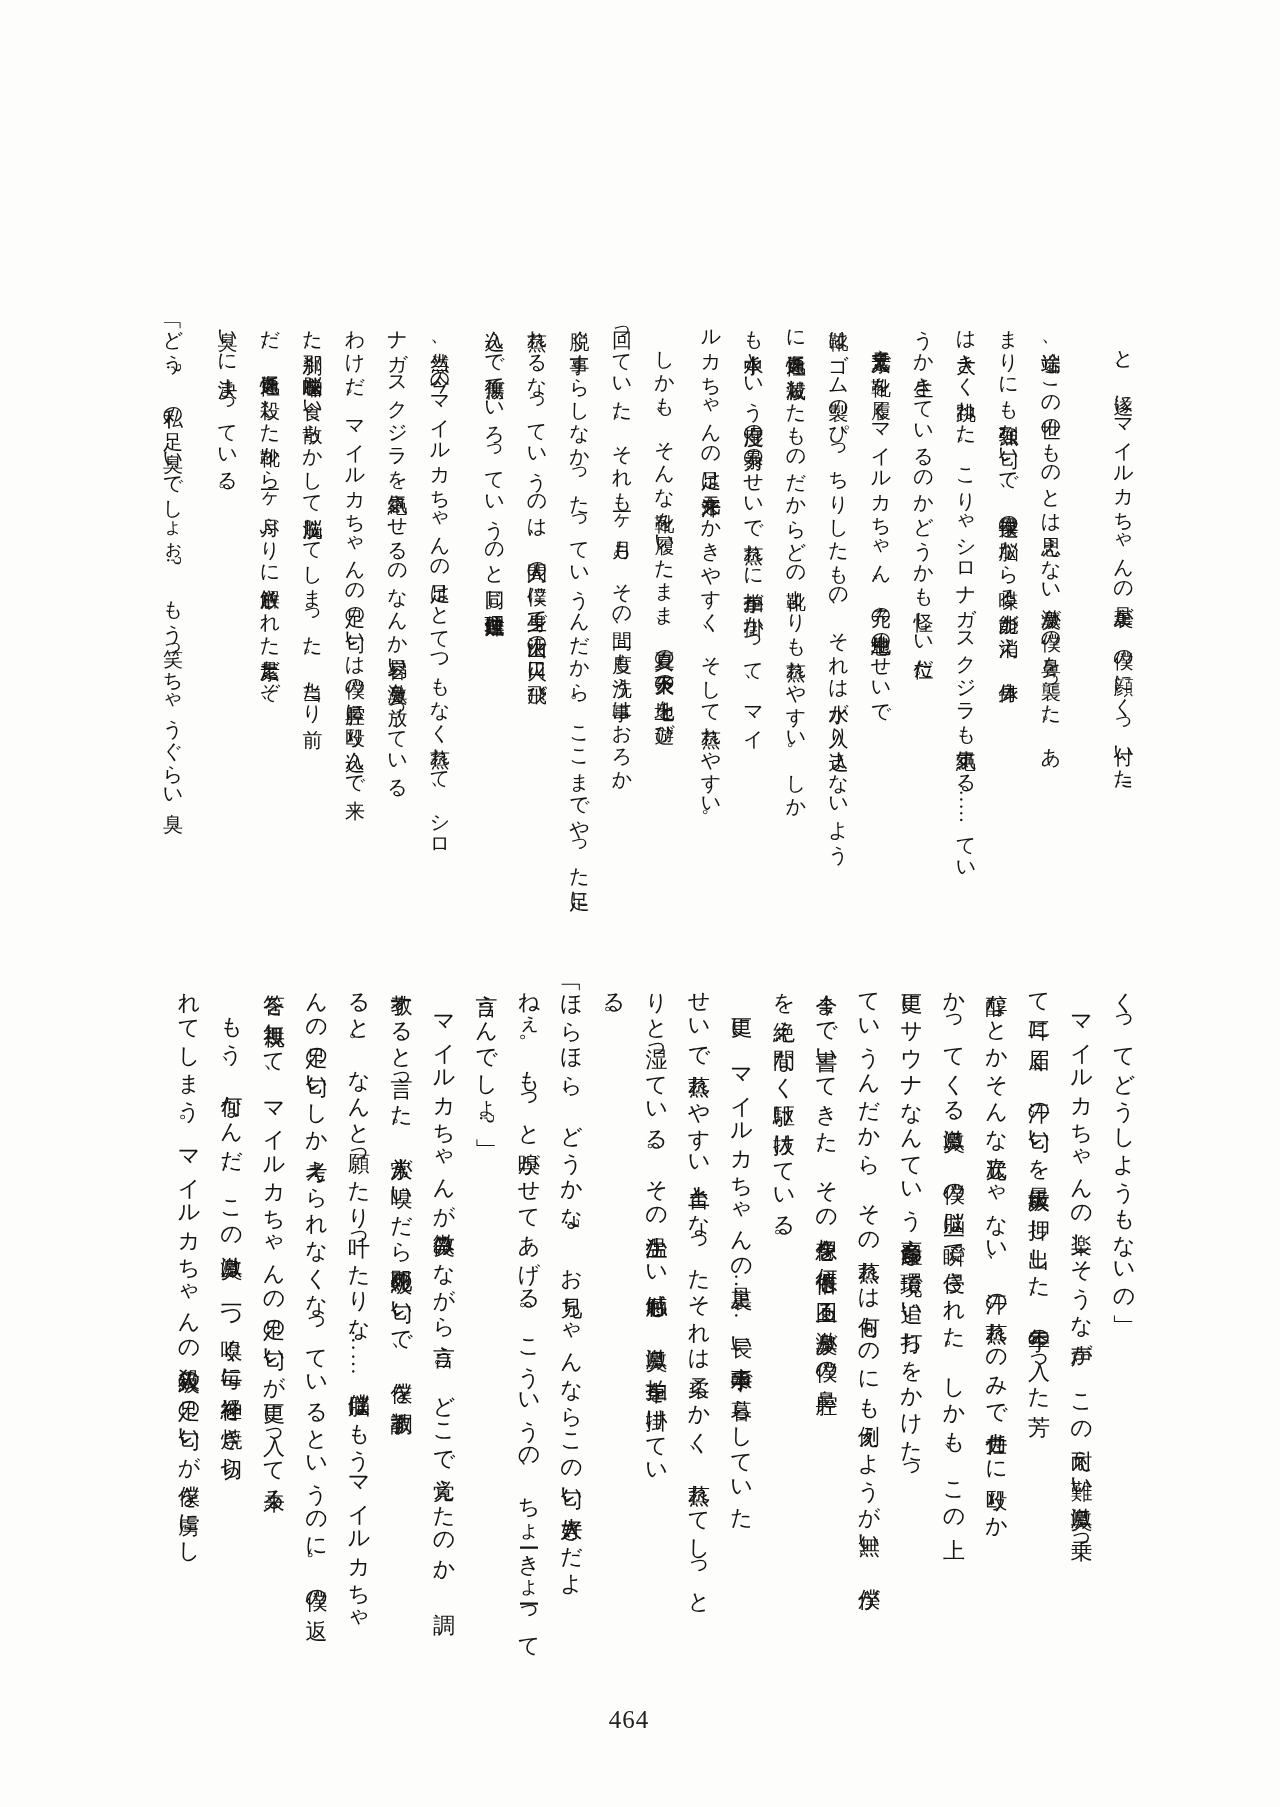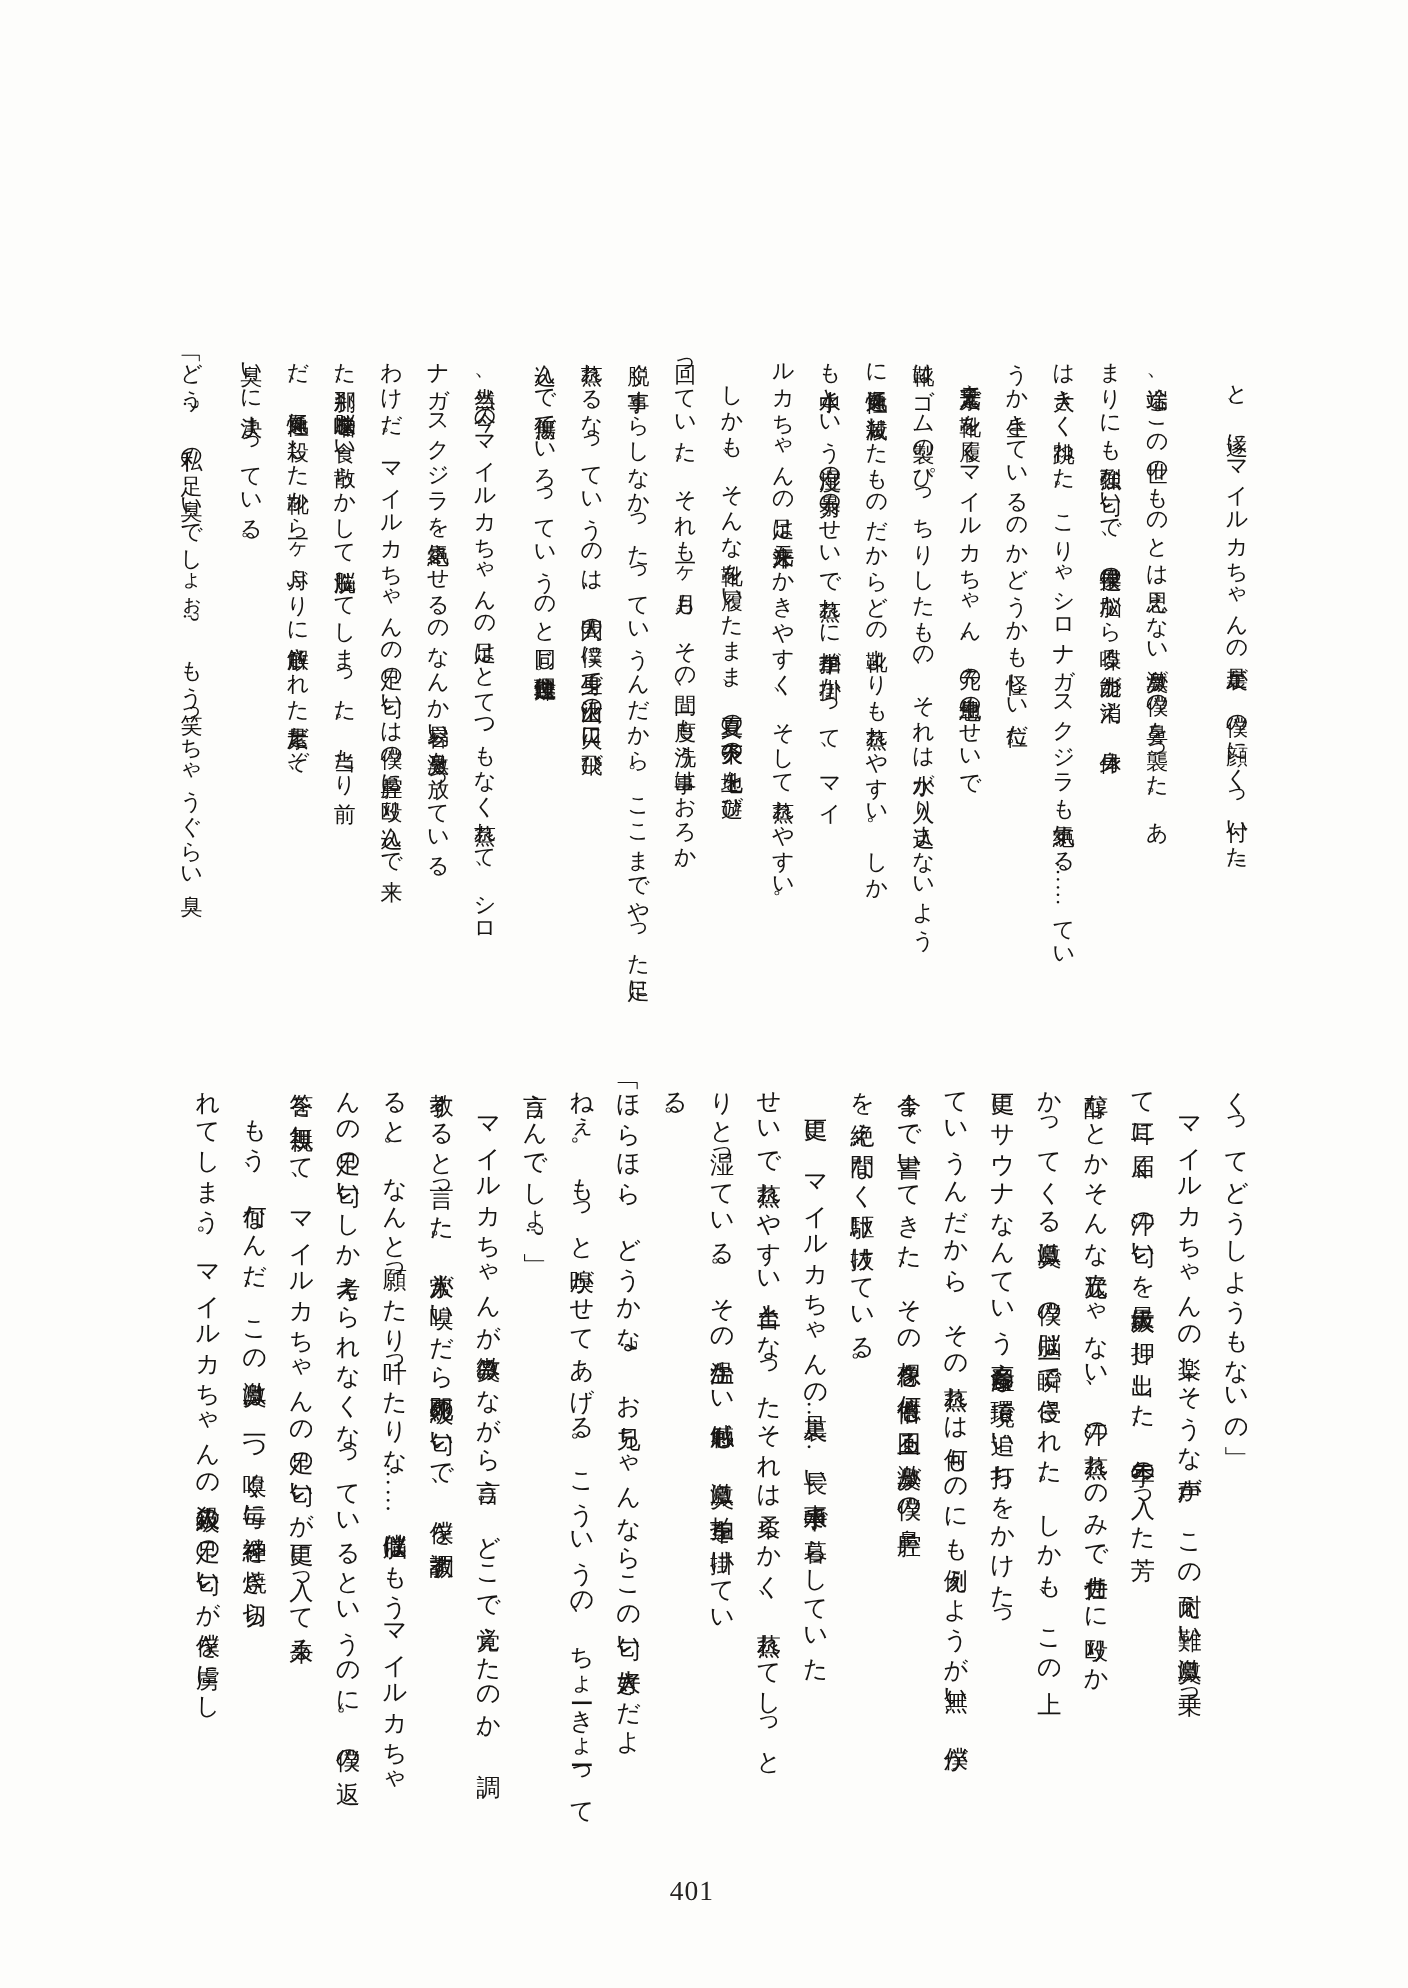--- a/index.html
+++ b/index.html
@@ -70,14 +70,14 @@
 りと湿っている。その生温かい感触も、激臭に拍車を掛けてい
 る。</p><p>「ほらほら、どうかな?　お兄ちゃんならこの匂い大好きだよ
 ねぇ。もっと嗅がせてあげる。こういうの、ちょーきょーって
 言うんでしょ?」</p><p>　マイルカちゃんが微笑みながら言う。どこで覚えたのか、調
 教すると言った。常人が嗅いだら即死級の匂いで、僕を調教す
 ると。なんと願ったり叶ったりな……僕脳はもうマイルカちゃ
 んの足の匂いしか考えられなくなっているというのに。僕の返
 答を無視して、マイルカちゃんの足の匂いが更に入って来る。</p><p>　もう、何なんだ、この激臭は。一つ嗅ぐ毎に神経を焼き切ら
 れてしまう。マイルカちゃんの殺人級の足の匂いが僕を虜にし</p></div>
 
-  <div class="page-number">401</div>
+  <div class="page-number">464</div>
 </div>
 
 </body></html>

